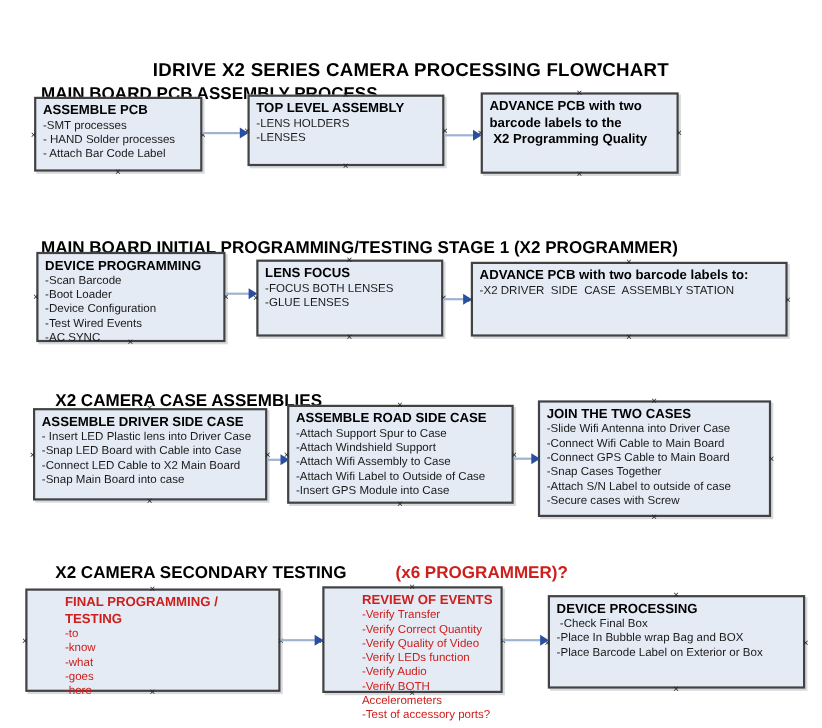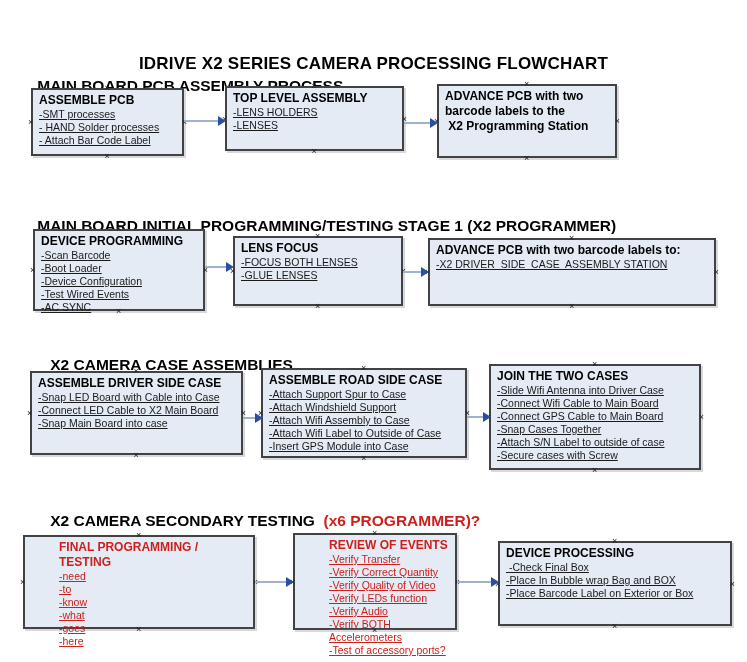--- a/index.html
+++ b/index.html
@@ -7,25 +7,25 @@
     --arrow-head:#2b4fa0; --red-text:#cd201c; --heading-text:#000000; --canvas-bg:#ffffff;
   }
   *{margin:0;padding:0;box-sizing:border-box;}
   html,body{background:#fff;}
   body{font-family:"Liberation Sans","DejaVu Sans",sans-serif;}
   .canvas{position:relative;width:747px;height:662px;background:var(--canvas-bg);overflow:hidden;}
   .page-title{position:absolute;top:14px;left:0;width:100%;text-align:center;
     font-size:17px;font-weight:bold;color:var(--heading-text);letter-spacing:.2px;margin-top:40px;}
   .sec-heading{position:absolute;font-size:15.5px;font-weight:bold;color:var(--heading-text);
     white-space:pre-wrap;}
-  .sec-heading .red-part{color:var(--red-text);}
+  .sec-heading .red-part{color:var(--red-text);margin-left:36px;}
   .box{position:absolute;background:var(--box-fill);border:2px solid var(--box-border);
     box-shadow:2px 2px 0 rgba(140,145,155,.35);padding:3px 5px 2px 6px;overflow:visible;}
   .box-title{font-size:12px;font-weight:bold;line-height:15px;color:#000;white-space:pre-wrap;}
-  .box-item{font-size:10.5px;line-height:13px;color:#1a1a1a;white-space:pre-wrap;text-decoration:underline;}
+  .box-item{font-size:10.5px;line-height:13px;color:#1a1a1a;white-space:pre-wrap;}
   .red-box .box-title,.red-box .box-item{color:var(--red-text);margin-left:28px;}
   .h{position:absolute;font-size:9px;line-height:6px;color:#222;font-weight:normal;
     pointer-events:none;}
   .hT{top:-5px;left:50%;margin-left:-3px;}
   .hB{bottom:-5px;left:50%;margin-left:-3px;}
   .hL{left:-5px;top:50%;margin-top:-3px;}
   .hR{right:-5px;top:50%;margin-top:-3px;}
   .arrow{position:absolute;height:10px;}
   .a-line{position:absolute;left:0;top:4px;height:2px;right:5px;background:var(--arrow-line);}
   .a-head{position:absolute;right:0;top:0;width:0;height:0;
@@ -59,21 +59,21 @@
     <div class="box-item">-LENS HOLDERS</div>
     <div class="box-item">-LENSES</div>
   <span class="h hT">×</span>
       <span class="h hB">×</span>
       <span class="h hL">×</span>
       <span class="h hR">×</span>
     </div>
 
   <div class="box" style="left:437px;top:84px;width:180px;height:74px">
     <div class="box-title">ADVANCE PCB with two barcode labels to the
- X2 Programming Station</div>
+ X2 Programming Quality</div>
   <span class="h hT">×</span>
       <span class="h hB">×</span>
       <span class="h hL">×</span>
       <span class="h hR">×</span>
     </div>
 
   <div class="arrow" style="left:184px;top:116px;width:42px">
     <span class="a-line"></span>
       <span class="a-head"></span>
   </div>
@@ -126,20 +126,21 @@
     <span class="a-line"></span>
       <span class="a-head"></span>
   </div>
 
   <div class="sec-heading" style="left:33px;top:338px">
     <span>X2 CAMERA CASE ASSEMBLIES</span><span class="red-part"></span>
   </div>
 
   <div class="box" style="left:30px;top:371px;width:213px;height:84px">
     <div class="box-title">ASSEMBLE DRIVER SIDE CASE</div>
+    <div class="box-item">- Insert LED Plastic lens into Driver Case</div>
     <div class="box-item">-Snap LED Board with Cable into Case</div>
     <div class="box-item">-Connect LED Cable to X2 Main Board</div>
     <div class="box-item">-Snap Main Board into case</div>
   <span class="h hT">×</span>
       <span class="h hB">×</span>
       <span class="h hL">×</span>
       <span class="h hR">×</span>
     </div>
 
   <div class="box" style="left:261px;top:368px;width:206px;height:90px">
@@ -177,21 +178,20 @@
     <span class="a-line"></span>
       <span class="a-head"></span>
   </div>
 
   <div class="sec-heading" style="left:33px;top:494px">
     <span>X2 CAMERA SECONDARY TESTING  </span><span class="red-part">(x6 PROGRAMMER)?</span>
   </div>
 
   <div class="box red-box" style="left:23px;top:535px;width:232px;height:94px">
     <div class="box-title">FINAL PROGRAMMING / TESTING</div>
-    <div class="box-item">-need</div>
     <div class="box-item">-to</div>
     <div class="box-item">-know</div>
     <div class="box-item">-what</div>
     <div class="box-item">-goes</div>
     <div class="box-item">-here</div>
   <span class="h hT">×</span>
       <span class="h hB">×</span>
       <span class="h hL">×</span>
       <span class="h hR">×</span>
     </div>

